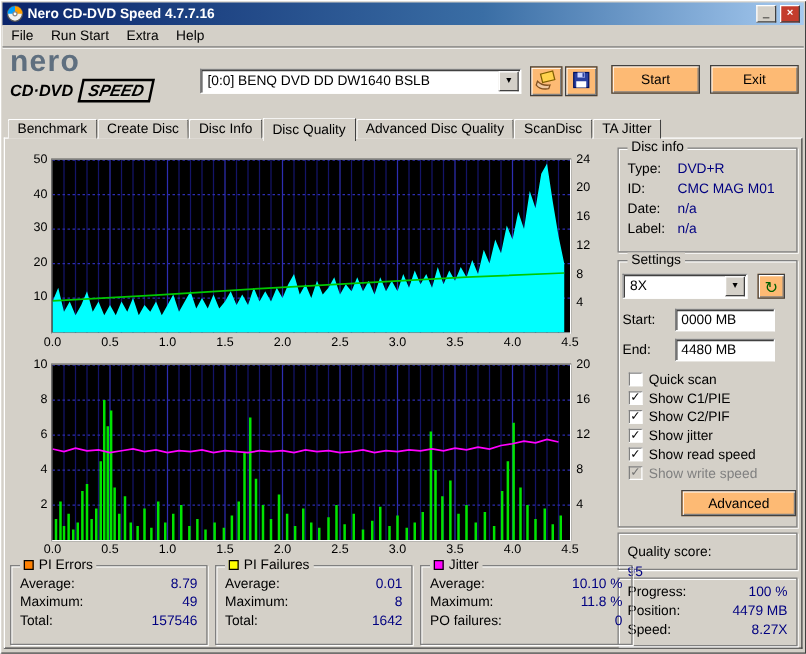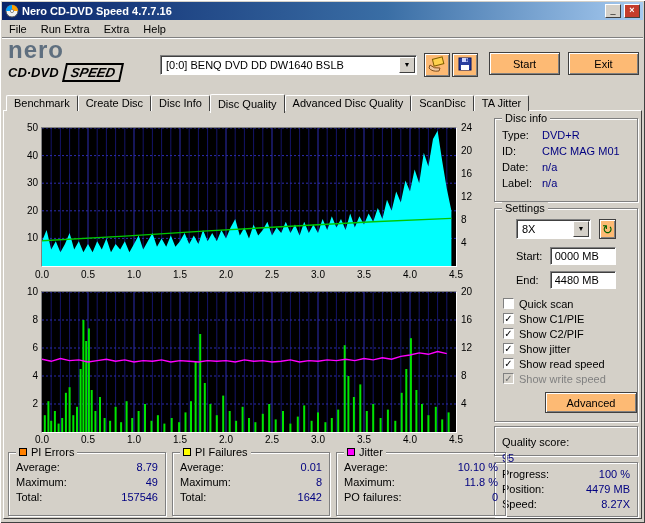--- a/index.html
+++ b/index.html
@@ -49,21 +49,21 @@
   
   .groupbox{position:absolute;border:1px solid #808080;box-shadow:inset 1px 1px 0 #fff, 1px 1px 0 #fff;z-index:2;background:transparent;}
   .gb-caption{position:absolute;top:-7px;left:7px;background:#d4d0c8;padding:0 3px;display:flex;align-items:center;gap:4px;font-size:11px;}
   .sq{width:8px;height:8px;border:1px solid #000;display:inline-block;}
   .inforow{display:flex;padding:0 7px;line-height:16px;}
   .inforow .ilabel{width:40px;}
   .ival{color:#000080;}
   .spacebetween{justify-content:space-between;}
   .lrow{display:flex;justify-content:space-between;padding:0 7px;line-height:15px;}
   
-  .srow{display:flex;align-items:center;padding:0 21px;margin-top:6px;}
+  .srow{display:flex;align-items:center;padding:0 3px;margin-top:6px;}
   .slabel{width:42px;}
   .edit{background:#fff;border:1px solid;border-color:#808080 #fff #fff #808080;box-shadow:inset 1px 1px 0 #404040;
     height:18px;line-height:16px;padding:0 4px;width:80px;display:inline-block;}
   .cbrow{display:flex;align-items:center;gap:5px;height:15px;padding-left:8px;}
   .cbrow.disabled{color:#808080;}
   .cbbox{width:11px;height:11px;background:#fff;border:1px solid;border-color:#808080 #fff #fff #808080;
     font-size:10px;line-height:10px;text-align:center;display:inline-block;flex:0 0 auto;}
   .cbrow.disabled .cbbox{background:#d4d0c8;color:#707070;}
   .refresh-glyph{font-size:13px;color:#006000;line-height:13px;}
 </style>
@@ -81,21 +81,21 @@
         <circle cx="7" cy="7" r="1.6" fill="#fff" stroke="#888"></circle>
       </svg>
     </span>
     <span class="title">Nero CD-DVD Speed 4.7.7.16</span>
     <span class="tb-btn">_</span>
     <span class="tb-btn close">×</span>
   </div>
 
   <div class="menubar">
       <span class="menu-item">File</span>
-      <span class="menu-item">Run Extra</span>
+      <span class="menu-item">Run Start</span>
       <span class="menu-item">Extra</span>
       <span class="menu-item">Help</span>
     </div>
 
   <div class="logo">
     <div class="brand">nero</div>
     <div class="row2">
       <span>CD·DVD</span>
       <span class="speedbox">SPEED</span>
     </div>

